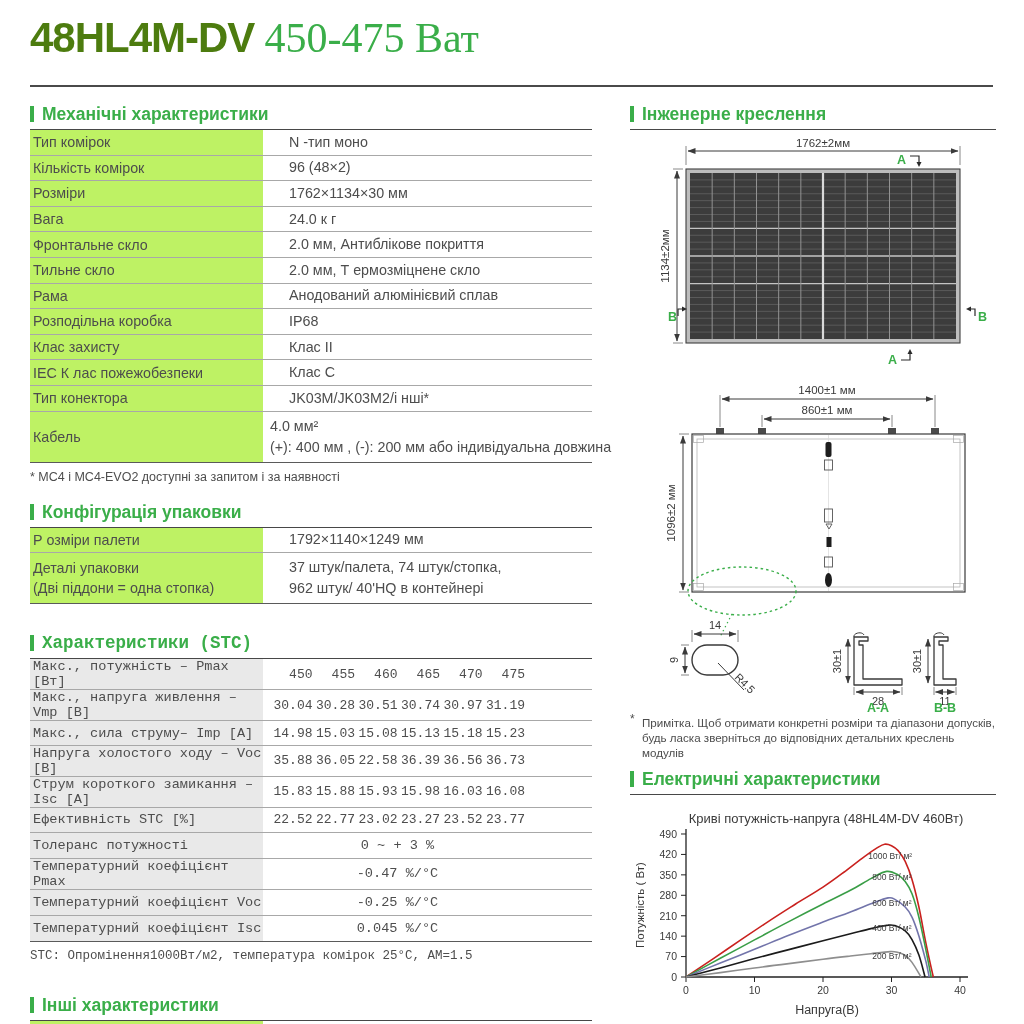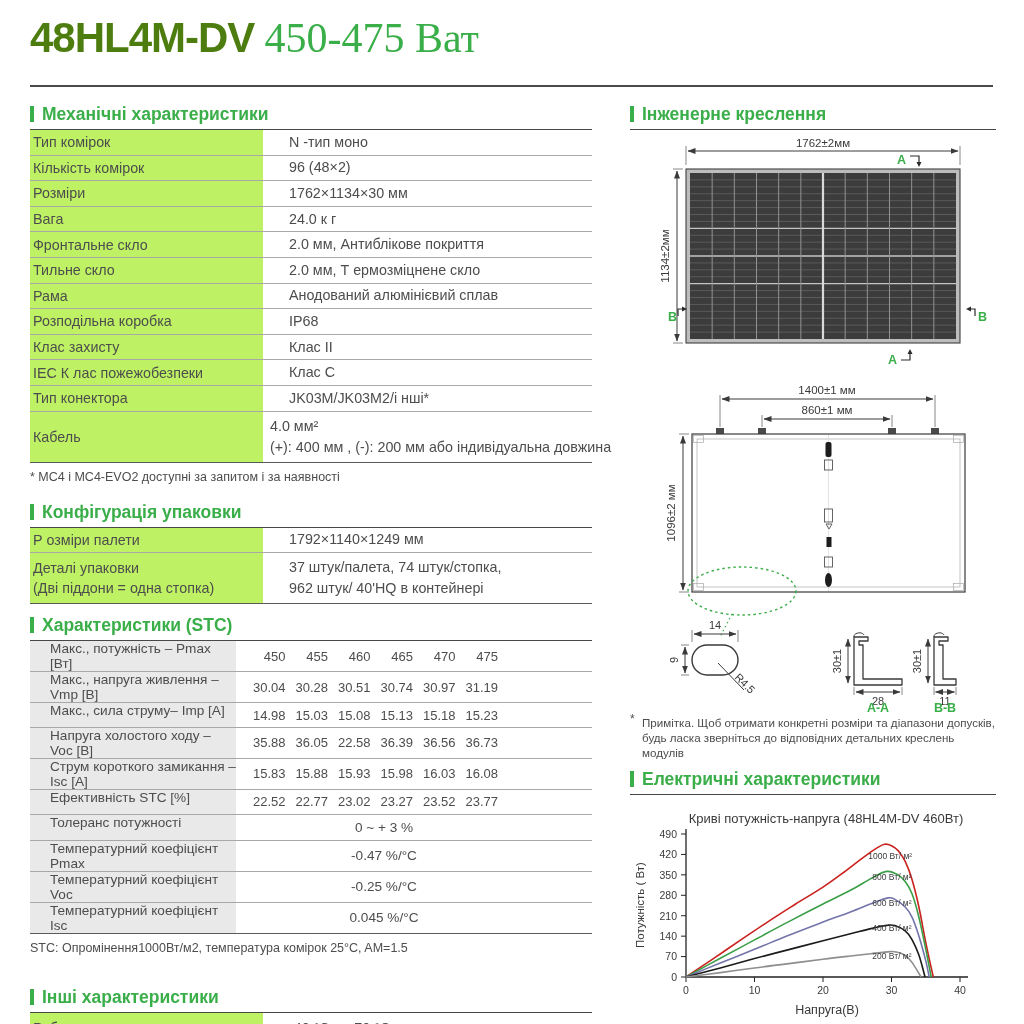--- a/index.html
+++ b/index.html
@@ -29,27 +29,27 @@
        font-size:14.3px;line-height:20px;padding-left:3px;box-sizing:border-box;}
   .val{flex:1;display:flex;flex-direction:column;justify-content:center;padding-left:26px;
        font-size:14.3px;line-height:21px;white-space:nowrap;}
   .val.tight{padding-left:7px;}
   .mh24{min-height:24.6px;} .mh31{min-height:31px;} .mh50{min-height:50px;}
   .footnote{font-size:12.5px;margin-top:7px;color:#4d4d4d;}
   
   .stc-row{display:flex;align-items:center;border-bottom:1px solid #a8a8a8;min-height:23.8px;}
   .stc-row.span{min-height:25px;}
   .stc-row.dark{border-bottom:1.7px solid #5a5a5a;}
-  .stc-lbl{width:206px;flex:none;background:#e9e9e9;align-self:stretch;display:flex;align-items:flex-start;
-           font-size:13.6px;padding-left:20px;box-sizing:border-box;}
+  .stc-lbl{width:233px;flex:none;background:#e9e9e9;align-self:stretch;display:flex;align-items:center;
+           font-size:13.6px;padding-left:3px;box-sizing:border-box;}
   .stc-cells{display:flex;padding-left:7px;}
   .stc-cell{width:42.5px;text-align:right;font-size:13px;}
   .stc-span-val{flex:1;text-align:center;padding-right:60px;font-size:13.6px;}
   .sliver{height:16px;}.sliver .lbl{min-height:16px;}
-  .mt-pack{margin-top:19px;} .mt-stc{margin-top:12px;} .mt-other{margin-top:33px;}
+  .mt-pack{margin-top:19px;} .mt-stc{margin-top:30px;font-family:Liberation Mono, monospace;} .mt-other{margin-top:33px;}
   
   .drawing-svg{display:block;width:366px;height:580px;margin-top:3px;}
   .draw-note{font-size:11.6px;line-height:15px;margin:2px 0 10px 0;position:relative;padding-left:12px;}
   .draw-note .ast{position:absolute;left:0;top:-3px;font-size:12px;}
   .chart-svg{display:block;width:366px;height:238px;margin-top:4px;}
   svg text{font-family:"Liberation Sans",sans-serif;}
 </style>
 </head>
 <body>
 

